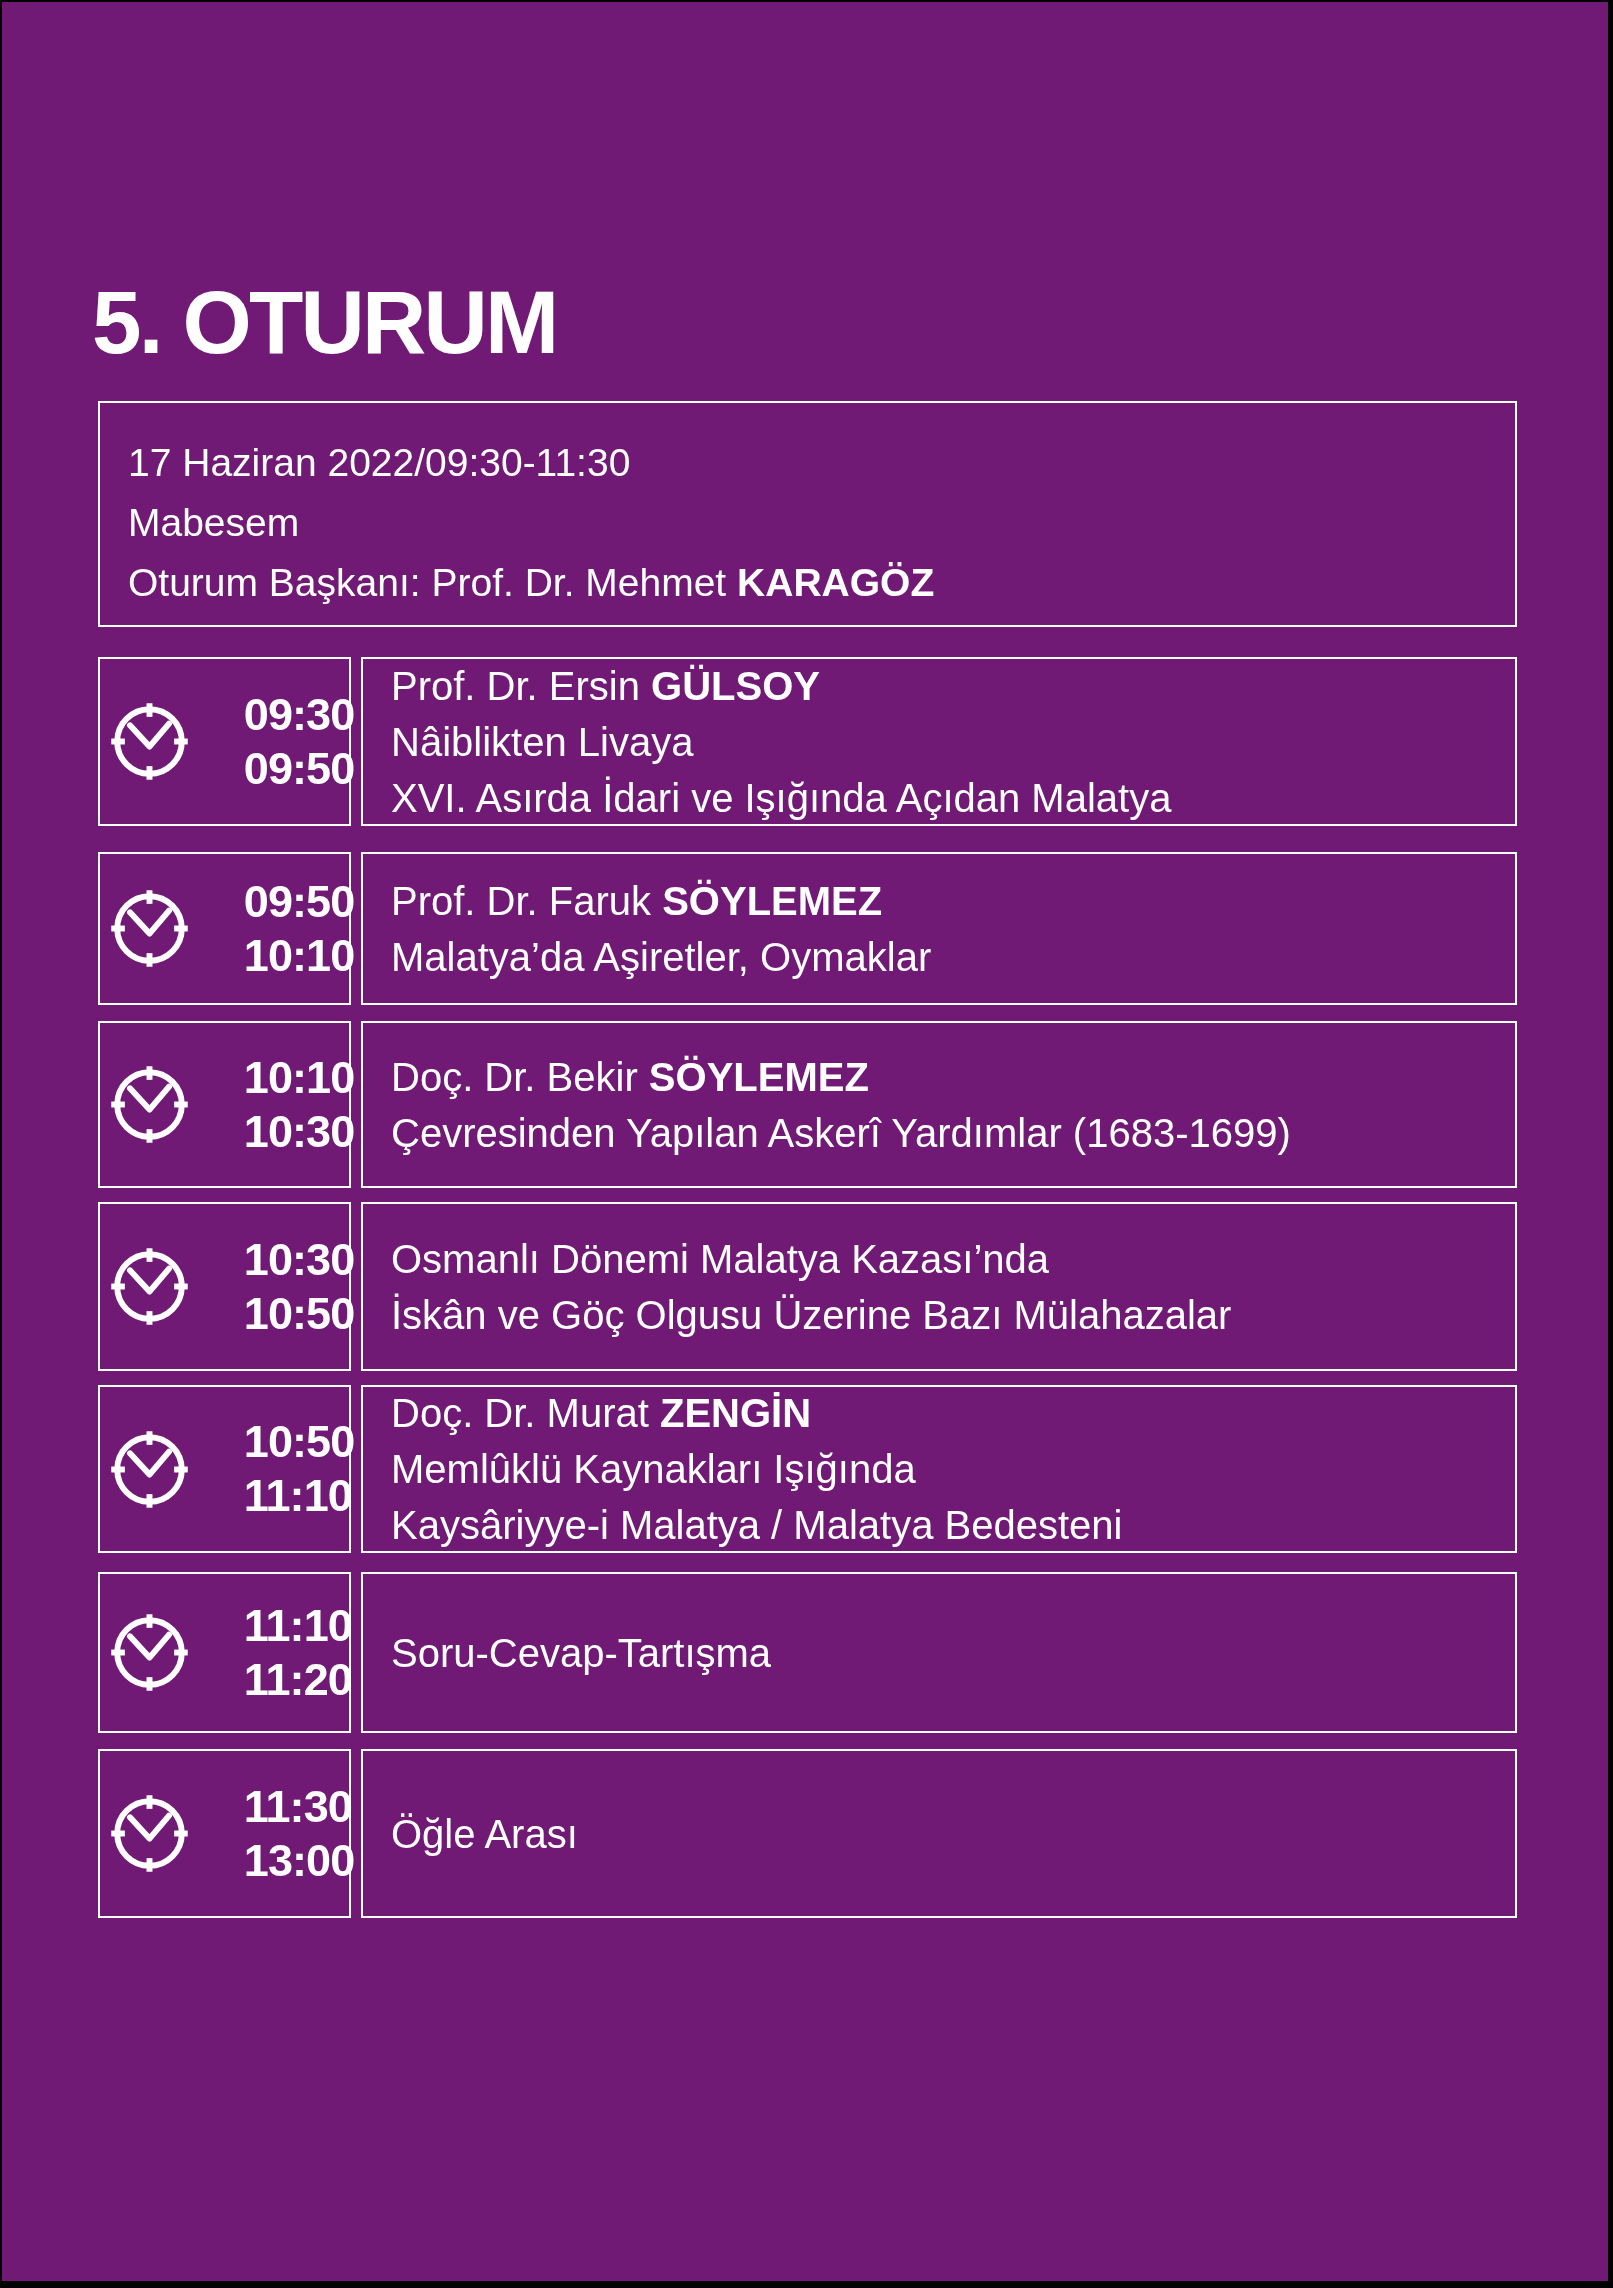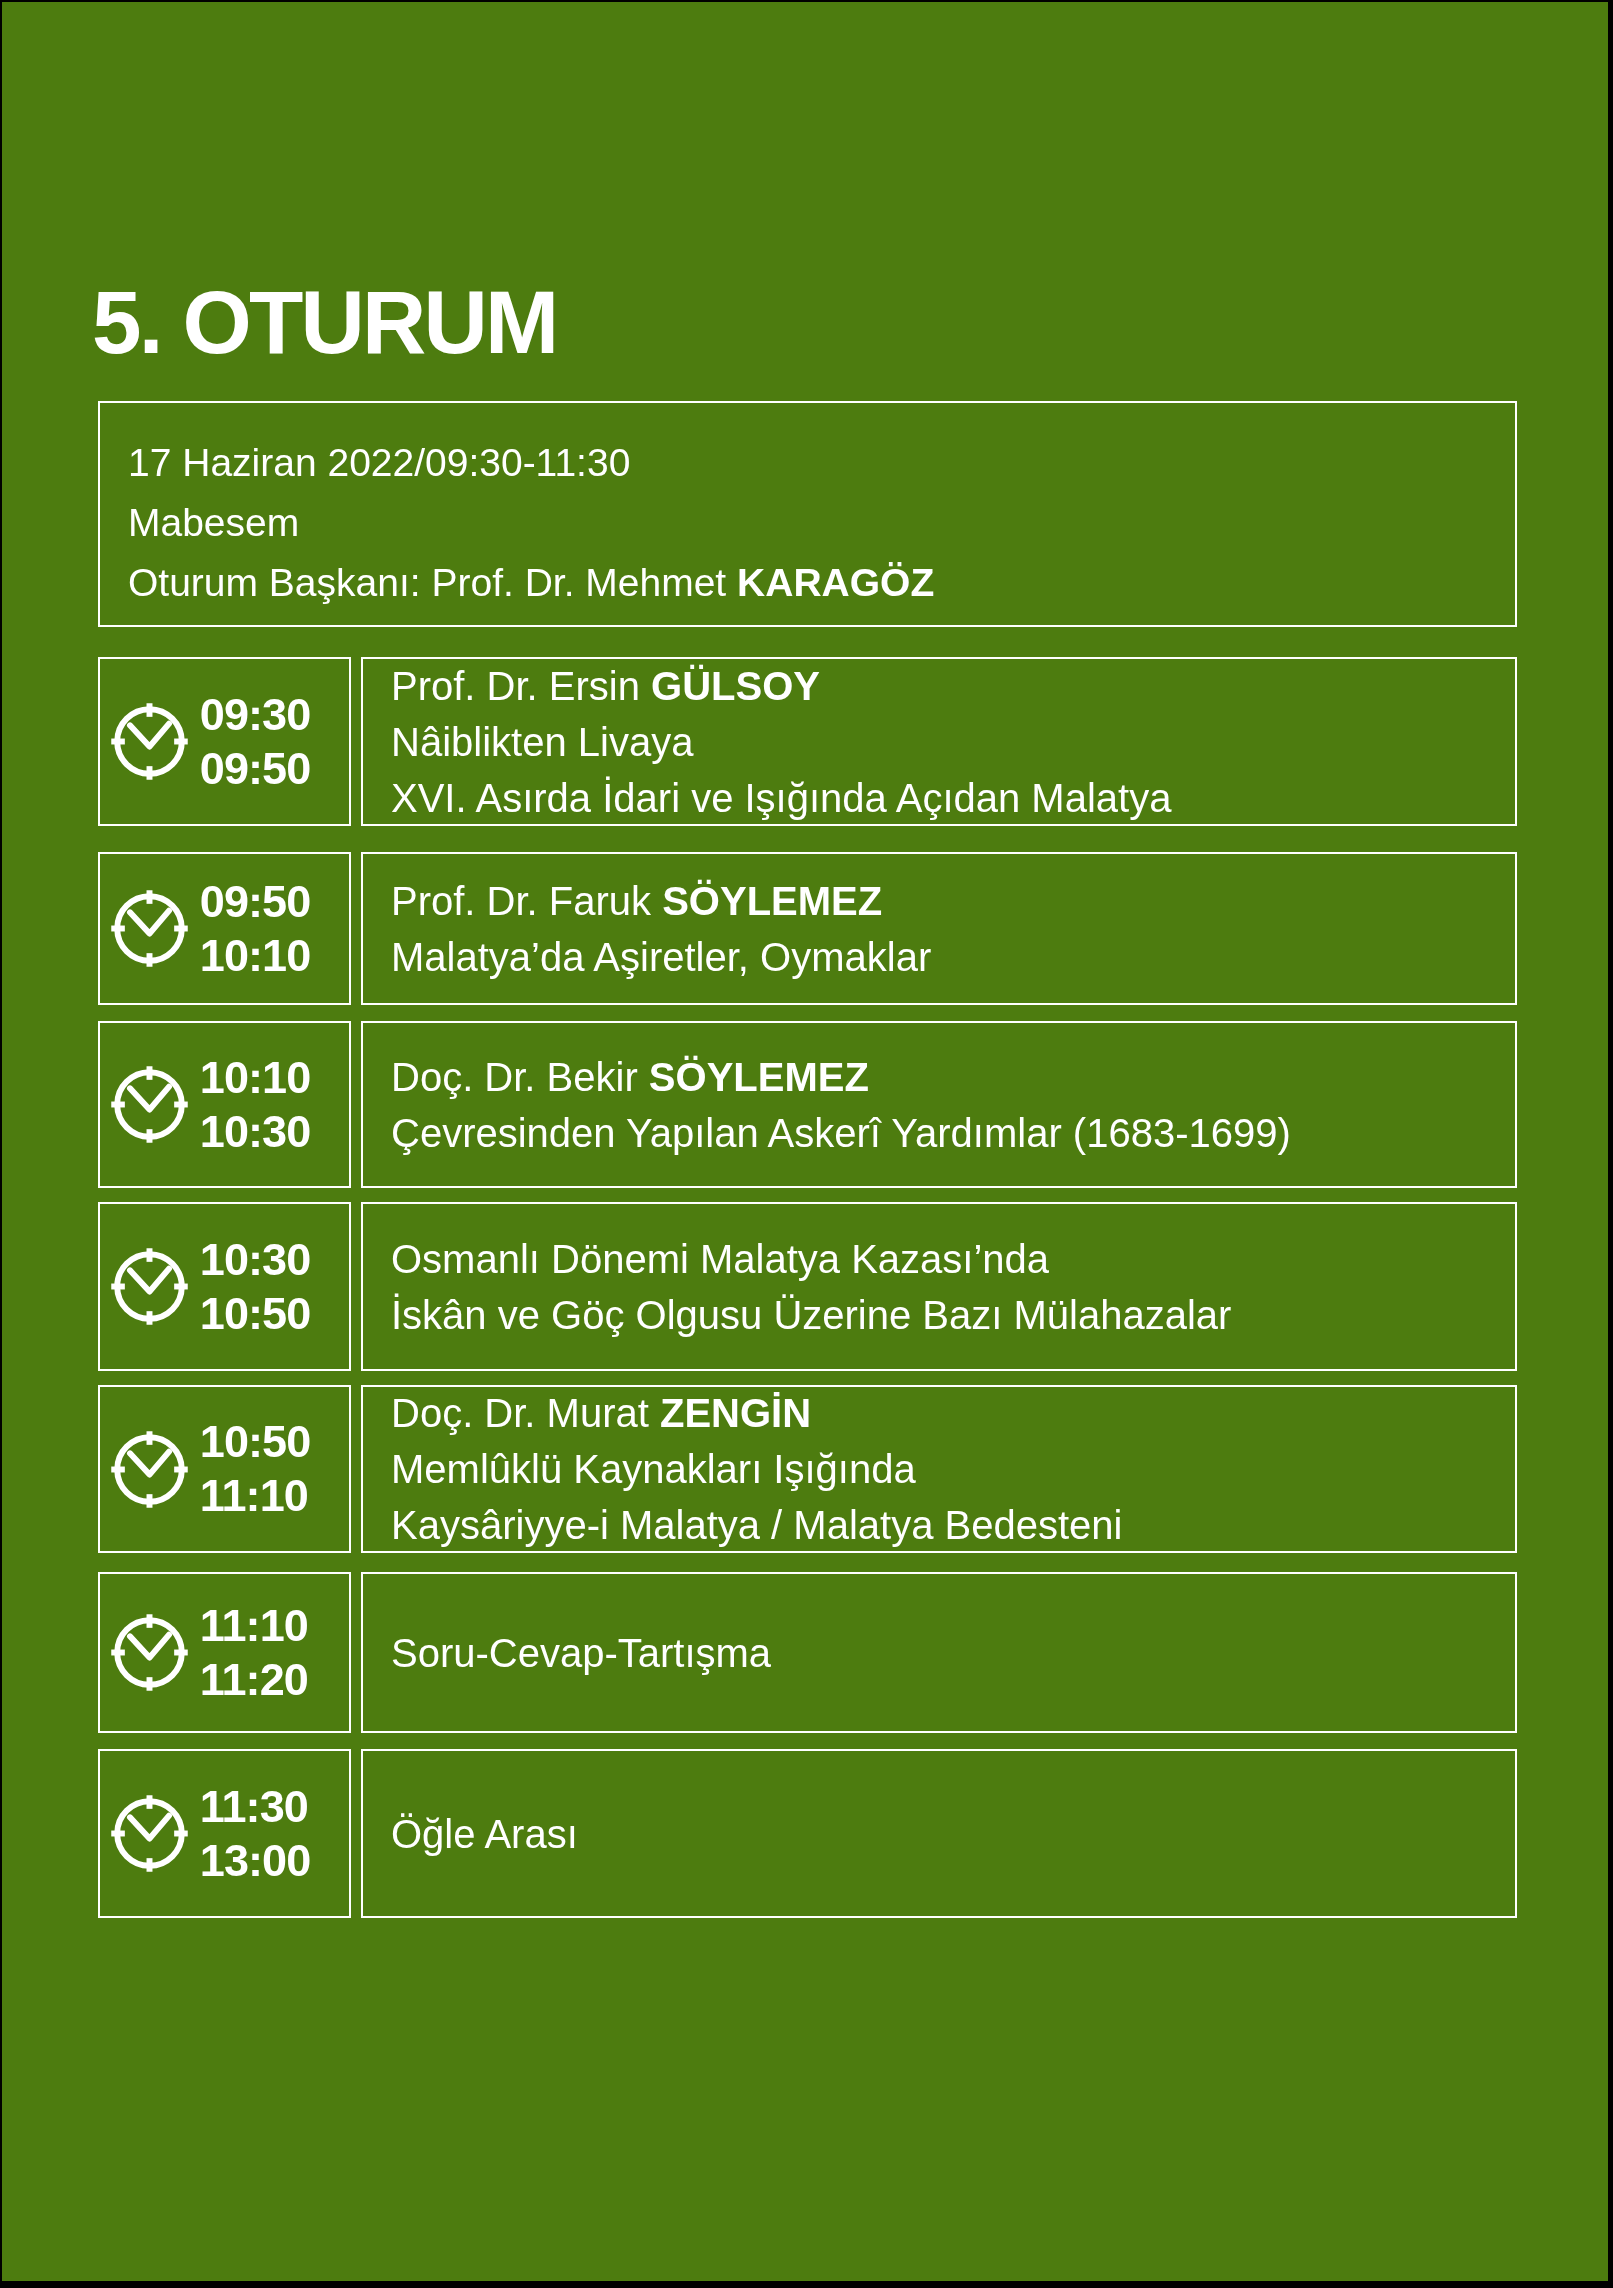--- a/index.html
+++ b/index.html
@@ -1,20 +1,20 @@
 <!DOCTYPE html>
 <html style="font-size:14.8px"><head>
 <meta charset="utf-8">
 <style>
   html,body{margin:0;padding:0;background:#000;}
   .page{
     position:relative;
     width:1613px;height:2289px;
     box-sizing:border-box;
-    background:#4d7c0f;
+    background:#701a75;
     border-top:2.8px solid #000;
     border-left:2.8px solid #000;
     border-right:5.5px solid #000;
     border-bottom:8.3px solid #000;
     font-family:"Liberation Sans",sans-serif;
     color:#fff;
     overflow:hidden;
   }
   .title{
     position:absolute;
@@ -45,20 +45,21 @@
     display:flex;
   }
   .time-box{
     box-sizing:border-box;
     width:253px;
     flex:none;
     border:2.8px solid #fff;
     display:flex;
     align-items:center;
     padding-left:7.4px;
+    gap:44px;
   }
   .clock{
     width:85px;height:85px;
     flex:none;
   }
   .times{
     margin-left:7.4px;
     font-size:45px;
     font-weight:bold;
     line-height:54px;

